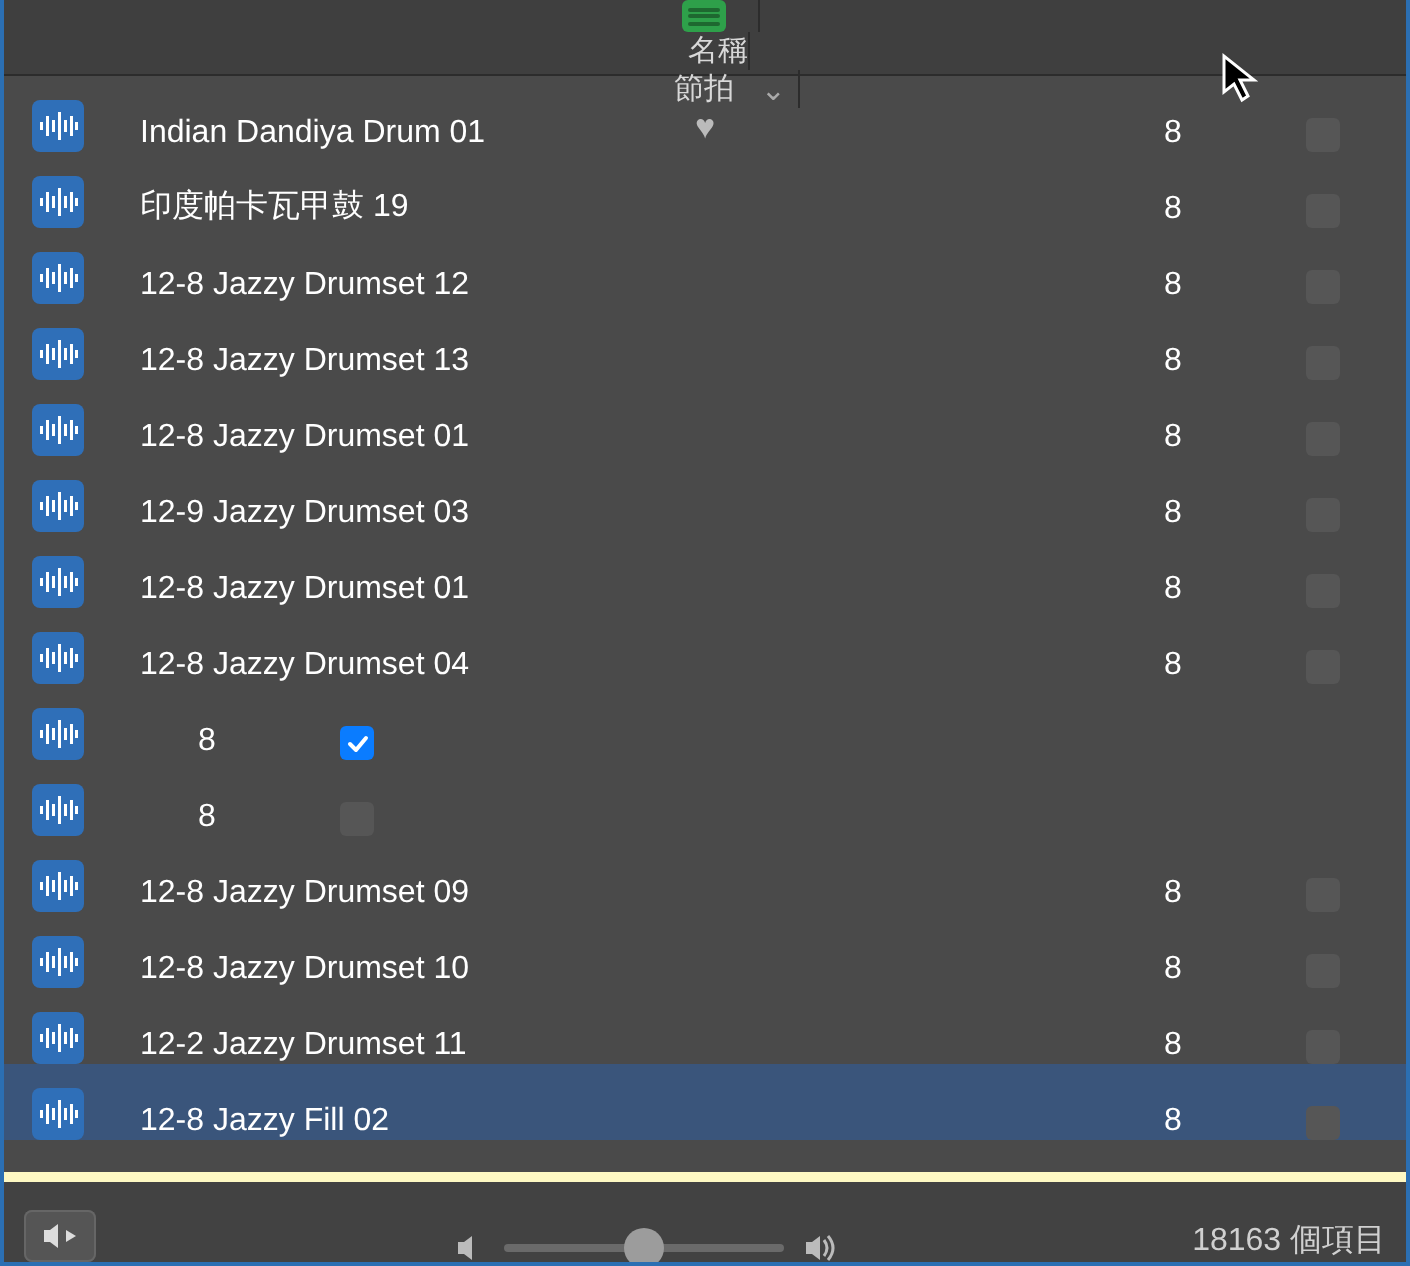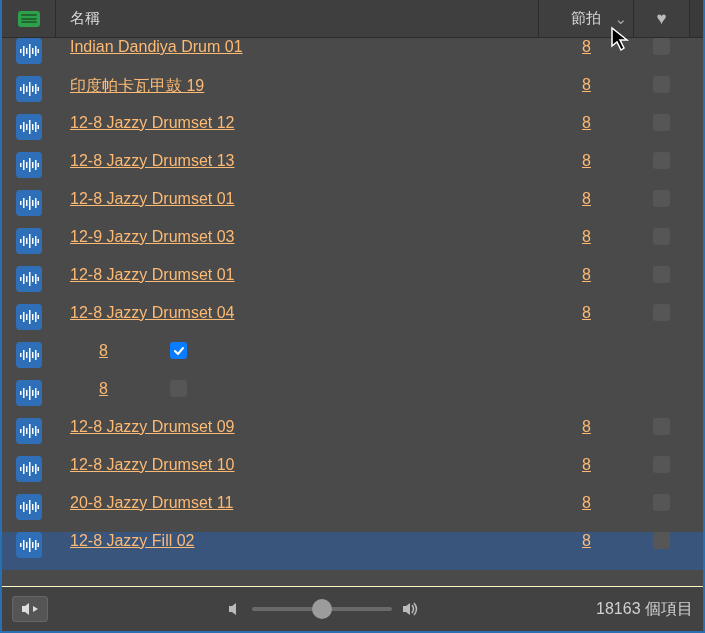--- a/index.html
+++ b/index.html
@@ -20,20 +20,21 @@
     }
     
     .header {
       display: flex;
       align-items: center;
       height: 38px;
       background: #3f3f3f;
       border-bottom: 1px solid #2c2c2c;
       font-size: 15px;
       color: #d8d8d8;
+      flex-direction: column;
     }
     .header-icon-cell {
       width: 54px;
       height: 100%;
       display: flex;
       align-items: center;
       justify-content: center;
       border-right: 1px solid #2c2c2c;
     }
     .green-box {
@@ -94,25 +95,24 @@
     }
 
     
     .rows {
       flex: 1;
       overflow: hidden;
       position: relative;
     }
     .row {
       display: flex;
-      align-items: flex-start;
+      align-items: flex-end;
       height: 38px;
       font-size: 16px;
-      color: #fdba74;
-      text-decoration: underline;
+      color: #ffffff;
     }
     .row.selected {
       background: #3a557b;
     }
     .row-icon-cell {
       width: 54px;
       display: flex;
       justify-content: center;
       align-items: center;
     }
@@ -155,23 +155,23 @@
       background: #0a7cff;
     }
     .checkbox.checked svg { display: block; }
     .checkbox svg { display: none; width: 12px; height: 12px; }
     .row-scroll { width: 14px; }
 
     
     .footer {
       height: 45px;
       background: #424242;
-      border-top: 1px solid #fef9c3;
-      display: flex;
-      align-items: center;
+      border-top: 5px solid #fef9c3;
+      display: flex;
+      align-items: flex-end;
       padding: 0 10px;
       color: #cfcfcf;
       font-size: 16px;
     }
     .preview-btn {
       width: 36px;
       height: 26px;
       background: #555;
       border-radius: 4px;
       display: flex;
@@ -505,21 +505,21 @@
   <rect x="1" y="5" width="1.5" height="4" fill="#fff"></rect>
   <rect x="4" y="2" width="1.5" height="10" fill="#fff"></rect>
   <rect x="7" y="4" width="1.5" height="6" fill="#fff"></rect>
   <rect x="10" y="0" width="1.5" height="14" fill="#fff"></rect>
   <rect x="13" y="4" width="1.5" height="6" fill="#fff"></rect>
   <rect x="16" y="2" width="1.5" height="10" fill="#fff"></rect>
   <rect x="18.5" y="5" width="1.5" height="4" fill="#fff"></rect>
 </svg>
           </div>
     </div>
-    <div class="row-name">20-8 Jazzy Drumset 11</div>
+    <div class="row-name">12-2 Jazzy Drumset 11</div>
     <div class="row-beats">8</div>
     <div class="row-fav">
       <div class="checkbox"></div>
     </div>
     <div class="row-scroll"></div>
   </div>
       <div class="row selected">
     <div class="row-icon-cell">
       <div class="wave-icon">
             <svg class="wave-svg" viewBox="0 0 20 14">

